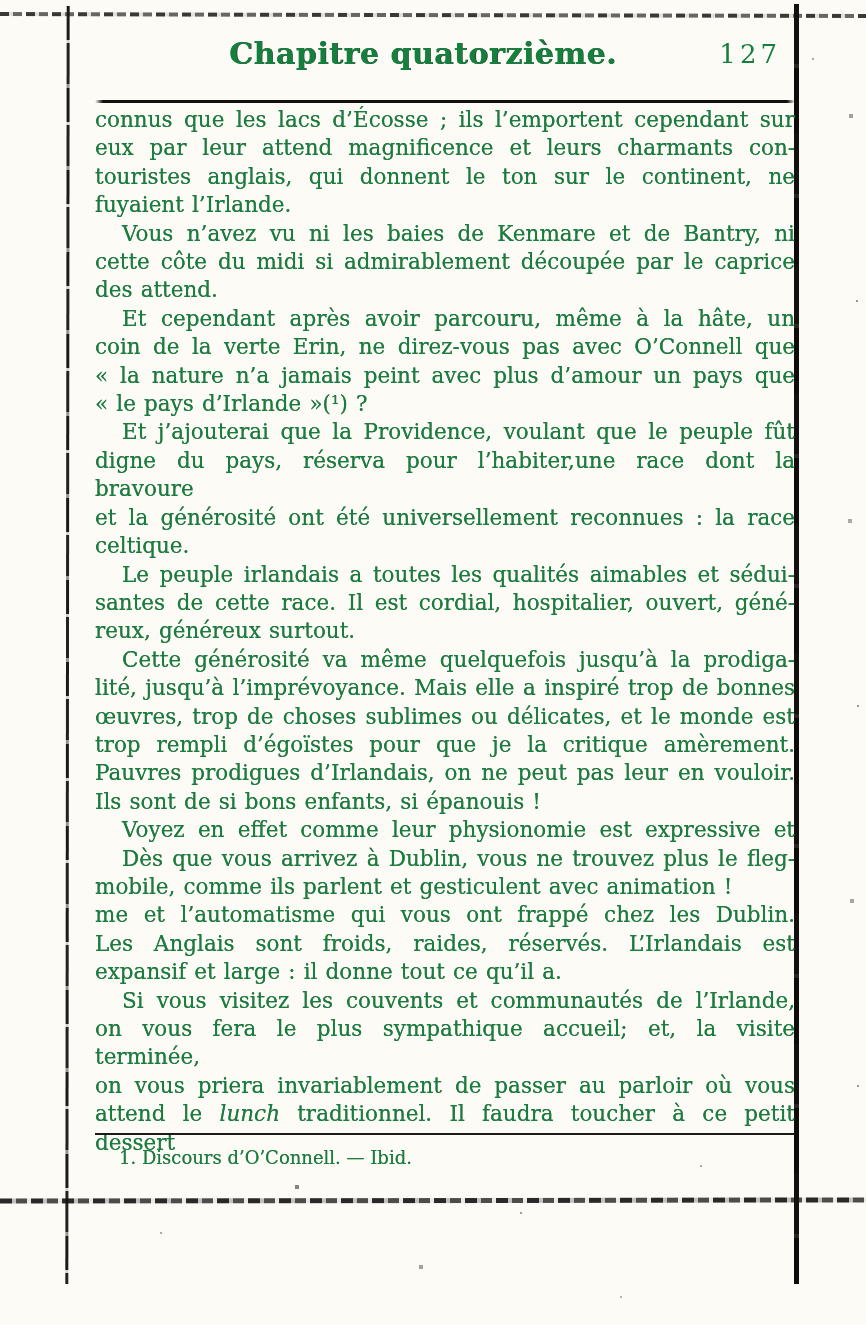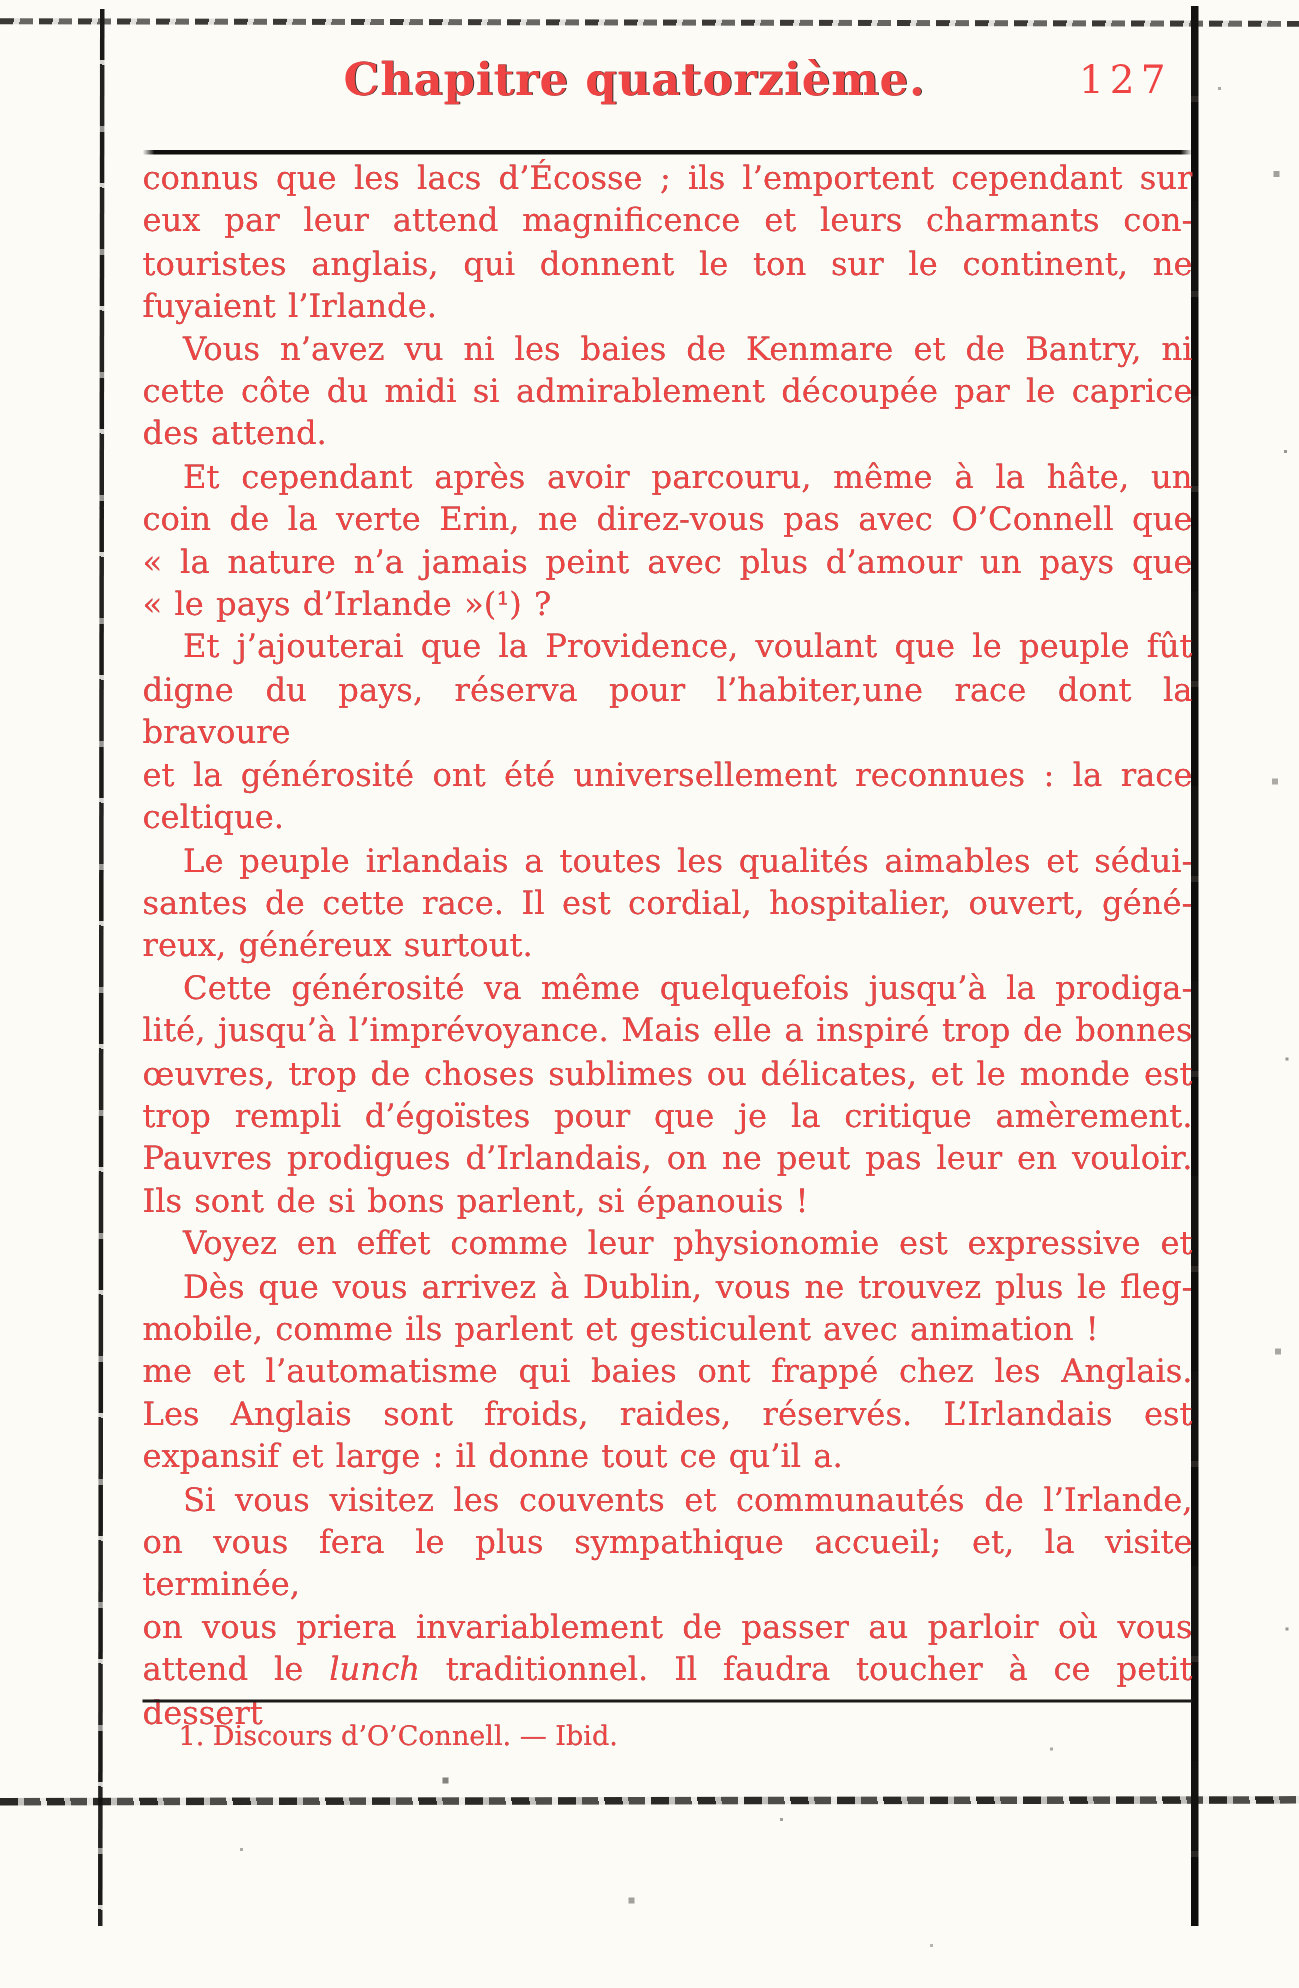--- a/index.html
+++ b/index.html
@@ -2,21 +2,21 @@
 <html><head>
 <meta charset="utf-8">
 <style>
   html,body{margin:0;padding:0;}
   .page{
     position:relative;
     width:866px;height:1325px;
     background:#fcfbf6;
     overflow:hidden;
     font-family:"DejaVu Serif", serif;
-    color:#ef4444;
+    color:#15803d;
   }
   
   .edge-top{
     position:absolute;left:0;top:13px;width:866px;height:4px;
     background:repeating-linear-gradient(90deg,
       rgba(25,22,20,.85) 0 9px, rgba(25,22,20,.12) 9px 13px,
       rgba(25,22,20,.65) 13px 22px, rgba(25,22,20,0) 22px 26px);
     transform:rotate(.12deg);
   }
   .edge-bottom{
@@ -132,27 +132,27 @@
 
     <div class="ln ind">Le peuple irlandais a toutes les qualités aimables et sédui-</div>
     <div class="ln">santes de cette race. Il est cordial, hospitalier, ouvert, géné-</div>
     <div class="ln end">reux, généreux surtout.</div>
 
     <div class="ln ind">Cette générosité va même quelquefois jusqu’à la prodiga-</div>
     <div class="ln">lité, jusqu’à l’imprévoyance. Mais elle a inspiré trop de bonnes</div>
     <div class="ln">œuvres, trop de choses sublimes ou délicates, et le monde est</div>
     <div class="ln">trop rempli d’égoïstes pour que je la critique amèrement.</div>
     <div class="ln">Pauvres prodigues d’Irlandais, on ne peut pas leur en vouloir.</div>
-    <div class="ln end">Ils sont de si bons parlent, si épanouis !</div>
+    <div class="ln end">Ils sont de si bons enfants, si épanouis !</div>
 
     <div class="ln ind">Voyez en effet comme leur physionomie est expressive et</div>
     <div class="ln ind">Dès que vous arrivez à Dublin, vous ne trouvez plus le fleg-</div>
 
     <div class="ln end">mobile, comme ils parlent et gesticulent avec animation !</div>
-    <div class="ln">me et l’automatisme qui baies ont frappé chez les Anglais.</div>
+    <div class="ln">me et l’automatisme qui vous ont frappé chez les Dublin.</div>
     <div class="ln">Les Anglais sont froids, raides, réservés. L’Irlandais est</div>
     <div class="ln end">expansif et large : il donne tout ce qu’il a.</div>
 
     <div class="ln ind">Si vous visitez les couvents et communautés de l’Irlande,</div>
     <div class="ln">on vous fera le plus sympathique accueil; et, la visite terminée,</div>
     <div class="ln">on vous priera invariablement de passer au parloir où vous</div>
     <div class="ln">
       <span>attend le </span><i>lunch</i><span> traditionnel. Il faudra toucher à ce petit dessert</span>
     </div>
   </div>

